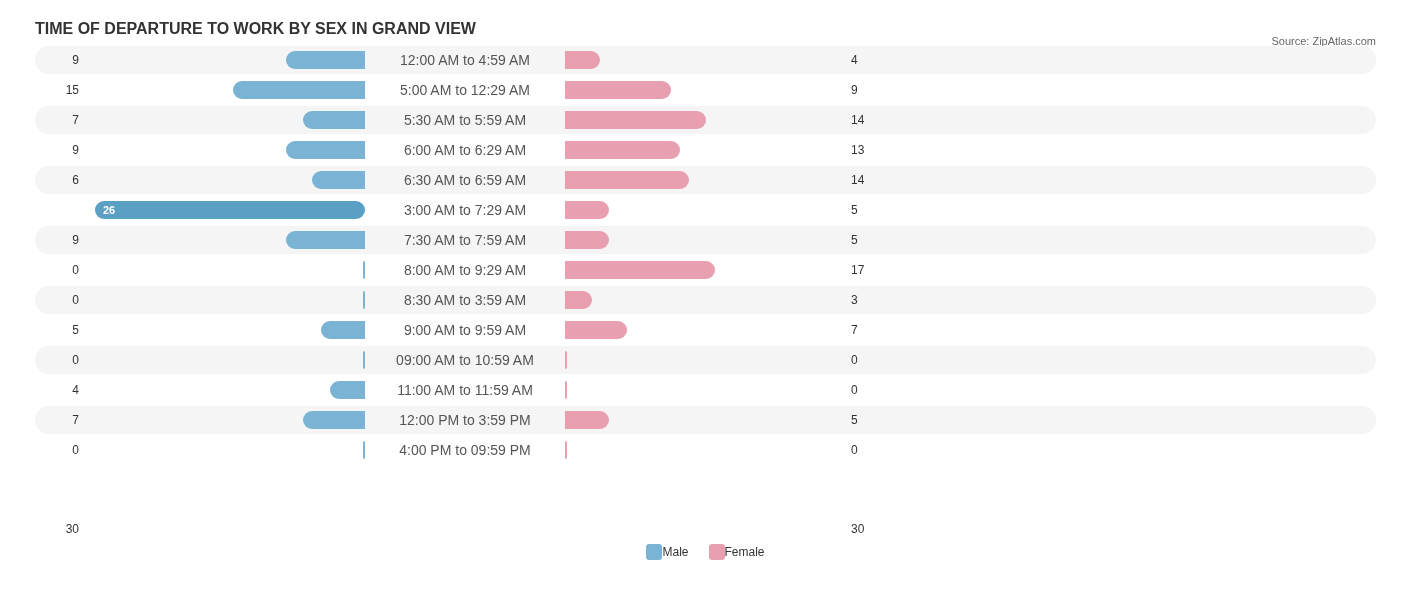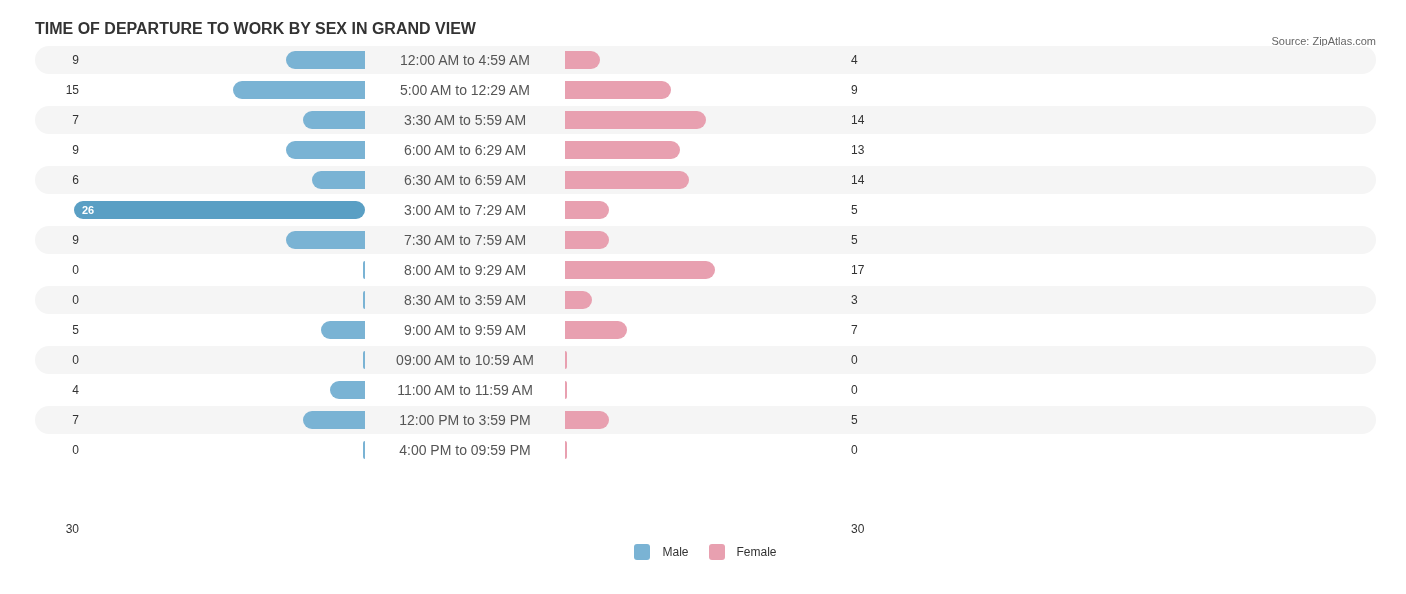--- a/index.html
+++ b/index.html
@@ -138,21 +138,21 @@
     .legend {
       display: flex;
       justify-content: center;
       align-items: center;
       gap: 20px;
       margin-top: 8px;
     }
     .legend-item {
       display: flex;
       align-items: center;
-      gap: 12px;
+      gap: 0;
       font-size: 12px;
       color: #333;
       justify-content: center;
     }
     .legend-box {
       width: 16px;
       height: 16px;
       border-radius: 3px;
     }
     .male-box { background: #7ab3d4; }
@@ -186,21 +186,21 @@
         <div class="right-bar-container">
           <div class="right-bar" style="width:106px;"></div>
         </div>
         <div class="right-value">9</div>
       </div>
       <div class="row">
         <div class="left-value">7</div>
         <div class="left-bar-container">
           <div class="left-bar" style="width:61.833333333333336px;"></div>
         </div>
-        <div class="label-center">3:30 AM to 5:59 AM</div>
+        <div class="label-center">5:30 AM to 5:59 AM</div>
         <div class="right-bar-container">
           <div class="right-bar" style="width:141.33333333333334px;"></div>
         </div>
         <div class="right-value">14</div>
       </div>
       <div class="row">
         <div class="left-value">9</div>
         <div class="left-bar-container">
           <div class="left-bar" style="width:79.5px;"></div>
         </div>
@@ -216,21 +216,21 @@
           <div class="left-bar" style="width:53px;"></div>
         </div>
         <div class="label-center">6:30 AM to 6:59 AM</div>
         <div class="right-bar-container">
           <div class="right-bar" style="width:123.66666666666667px;"></div>
         </div>
         <div class="right-value">14</div>
       </div>
       <div class="row">
         <div style="width:330px;display:flex;align-items:center;justify-content:flex-end;">
-          <div style="background:#5a9fc4;height:18px;border-radius:9px;width:291px;display:flex;align-items:center;padding-left:8px;">
+          <div style="background:#5a9fc4;height:18px;border-radius:9px;width:270px;display:flex;align-items:center;padding-left:8px;">
             <span style="color:white;font-size:11px;font-weight:bold;">26</span>
           </div>
         </div>
         <div class="label-center">3:00 AM to 7:29 AM</div>
         <div class="right-bar-container">
           <div class="right-bar" style="width:44.166666666666664px;"></div>
         </div>
         <div class="right-value">5</div>
       </div>
       <div class="row">

